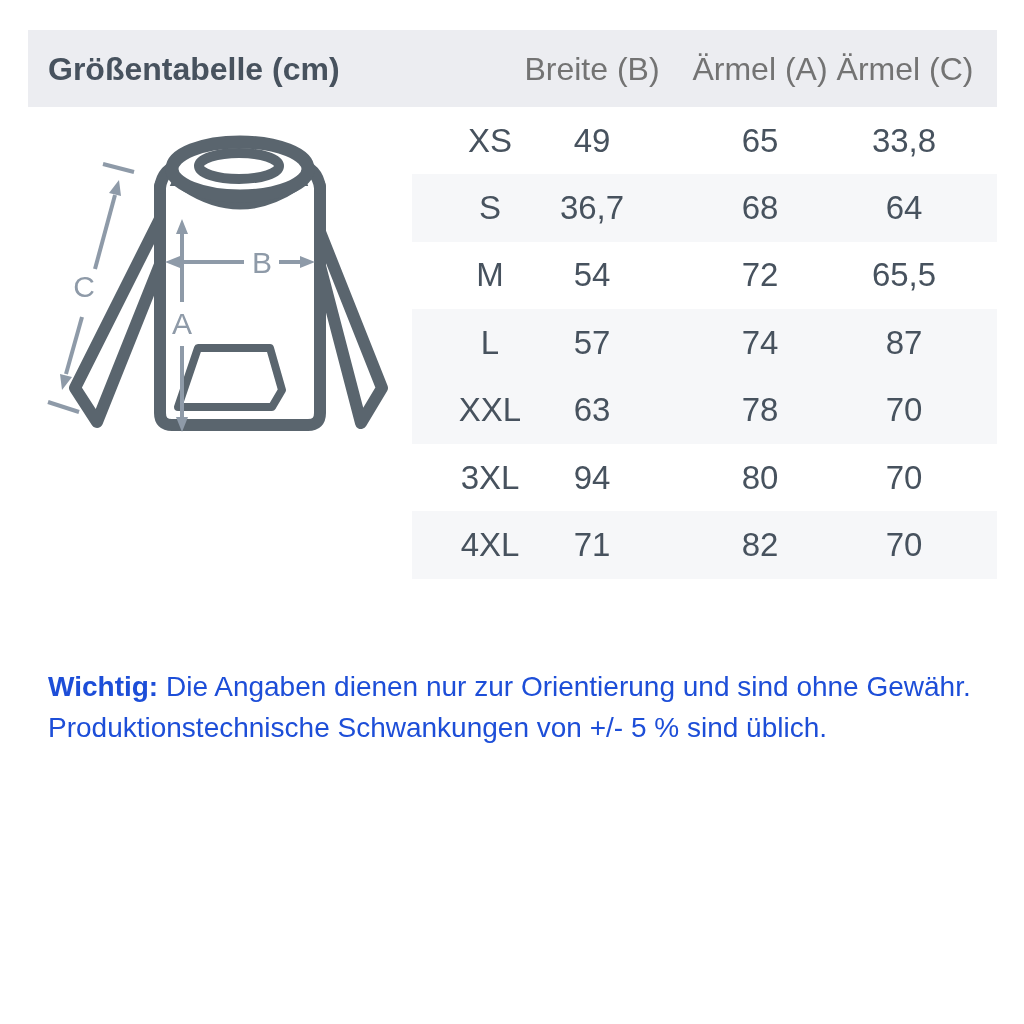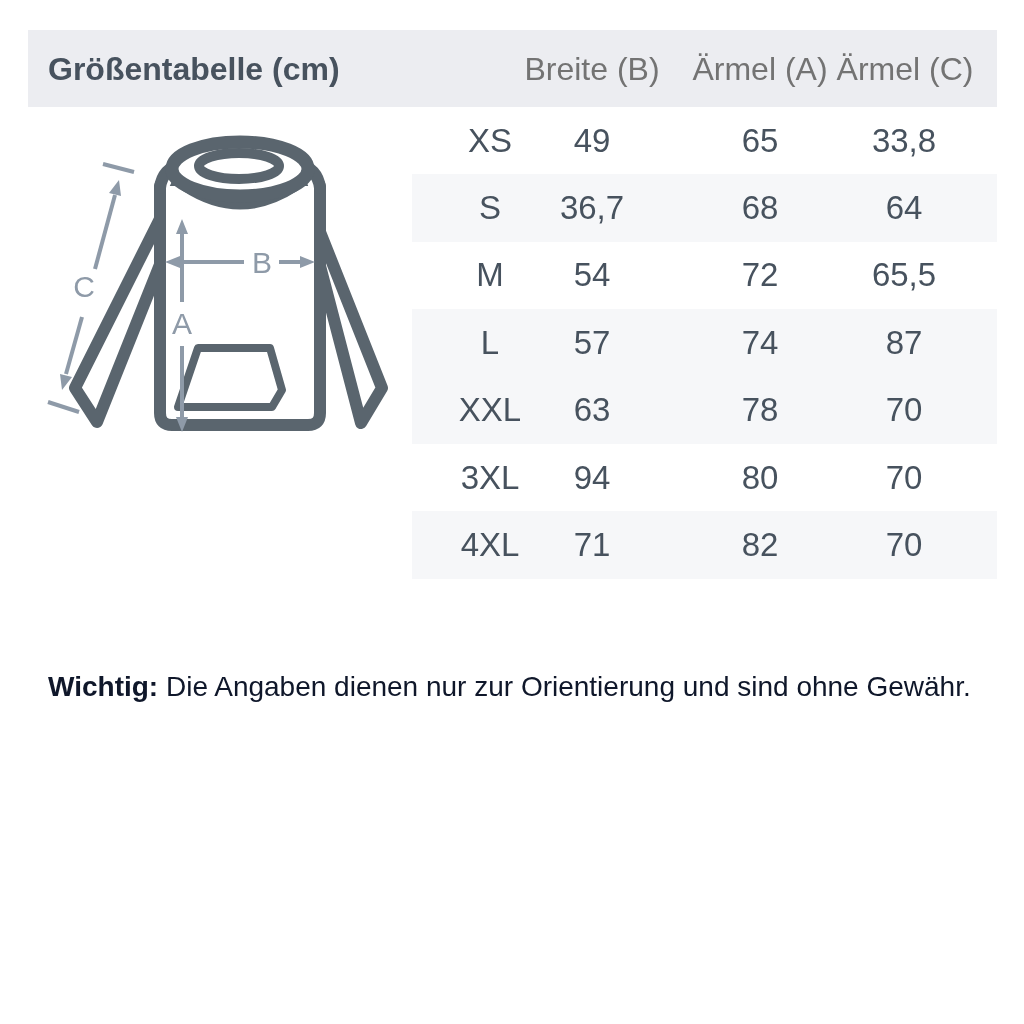--- a/index.html
+++ b/index.html
@@ -71,21 +71,21 @@
     width: 370px; height: 340px;
   }
 
   
   .note {
     position: absolute;
     left: 48px; top: 666px;
     width: 930px;
     font-size: 28px;
     line-height: 41px;
-    color: #0f172a;
+    color: #1d4ed8;
   }
   .note .bold { font-weight: bold; }
 </style>
 </head>
 <body>
 
 <div id="page">
 
   <div class="header-bar">
     <span class="page-title">Größentabelle (cm)</span>
@@ -187,15 +187,18 @@
       <span class="cell hoehe">82</span>
       <span class="cell aermel">70</span>
     </div>
   </div>
 
   <div class="note">
     <div>
       <span class="bold">Wichtig:</span>
       <span>Die Angaben dienen nur zur Orientierung und sind ohne Gewähr.</span>
     </div>
+    <div>
+      <span>Produktionstechnische Schwankungen von +/- 5 % sind üblich.</span>
+    </div>
   </div>
 
 </div>
 
 </body></html>

